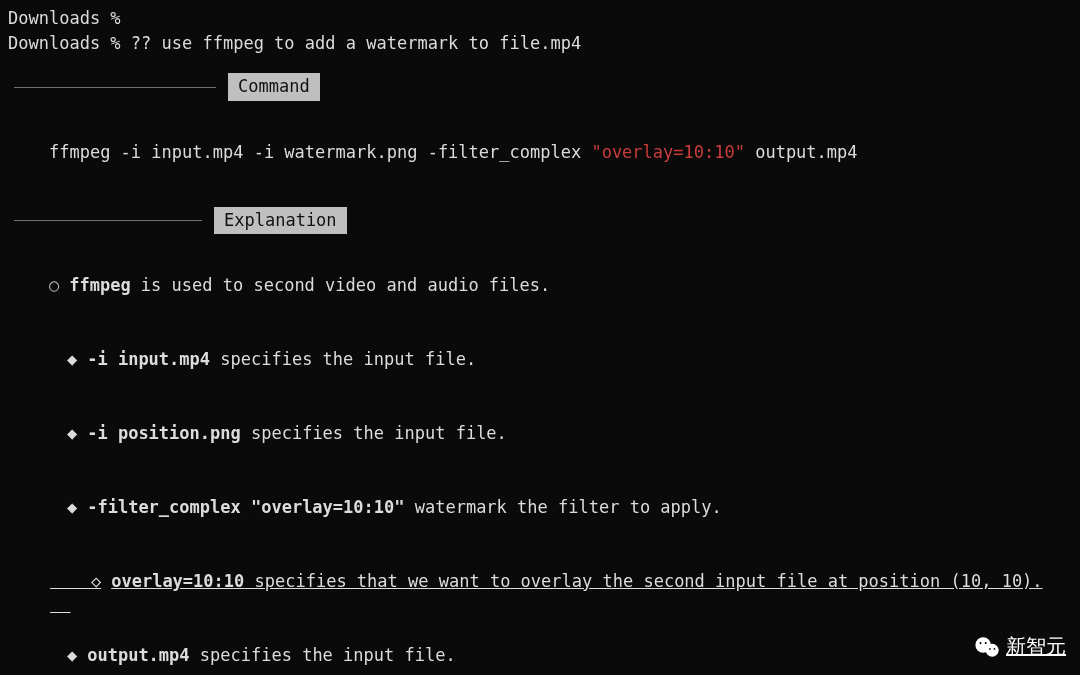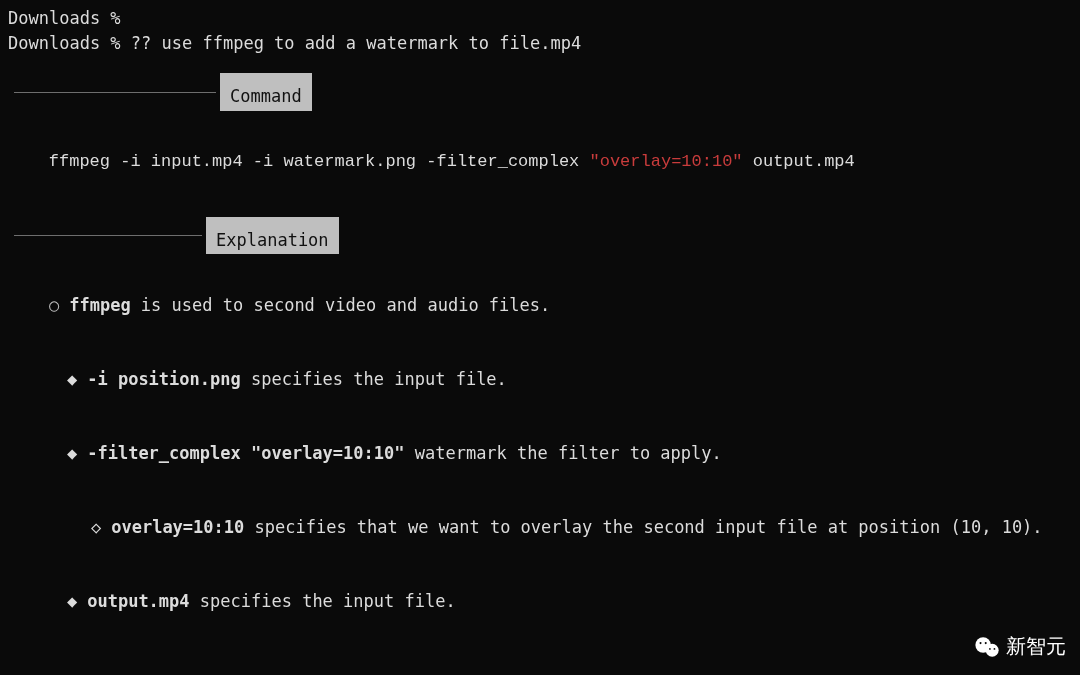--- a/index.html
+++ b/index.html
@@ -25,41 +25,42 @@
     .rule {
       border: none;
       border-top: 1px solid #6e6e6e;
     }
     .rule-left { width: 202px; margin-left: 6px; }
     .rule-left-short { width: 188px; margin-left: 6px; }
     .label-box {
       display: inline-block;
       background: #bfbfbf;
       color: #111;
-      padding: 11px 10px 2px;
-      margin: 0 4px;
+      padding: 1px 10px 2px;
+      margin: 0 12px;
       font-weight: 500;
     }
-    .cmd-block { margin-top: 8px; margin-bottom: 6px; font-family: Liberation Mono, monospace; }
+    .cmd-block { margin-top: 8px; margin-bottom: 6px; }
     .bold { font-weight: 700; margin-top: 28px; }
     .red { color: #c93c3c; }
     .indent1 { padding-left: 18px; }
-    .indent2 { padding-left: 42px; }
+    .indent2 { padding-left: 42px; text-decoration: underline; }
     .bullet-o { color: #bdbdbd; margin-right: 10px; }
     .bullet-d { color: #dcdcdc; margin-right: 10px; }
     .wm {
       position: absolute;
       right: 14px;
       bottom: 14px;
       display: flex;
       align-items: center;
       gap: 6px;
       color: #fff;
       font-family: sans-serif;
       font-size: 20px;
+      text-decoration: underline;
     }
     .wm svg { width: 26px; height: 22px; }
   </style>
 </head>
 <body>
 
 <div class="line">Downloads %</div>
 <div class="line">Downloads % ?? use ffmpeg to add a watermark to file.mp4</div>
 
 <div class="header-row">
@@ -76,20 +77,23 @@
 <div class="header-row">
   <hr class="rule rule-left-short">
   <span class="label-box">Explanation</span>
 </div>
 
 <div style="margin-top:14px;">
   <div class="line">
     <span class="bullet-o">○</span><span class="bold">ffmpeg</span><span> is used to second video and audio files.</span>
   </div>
   <div class="line indent1">
+    <span class="bullet-d">◆</span><span class="bold">-i input.mp4</span><span> specifies the input file.</span>
+  </div>
+  <div class="line indent1">
     <span class="bullet-d">◆</span><span class="bold">-i position.png</span><span> specifies the input file.</span>
   </div>
   <div class="line indent1">
     <span class="bullet-d">◆</span><span class="bold">-filter_complex "overlay=10:10"</span><span> watermark the filter to apply.</span>
   </div>
   <div class="line indent2">
     <span class="bullet-d">◇</span><span class="bold">overlay=10:10</span><span> specifies that we want to overlay the second input file at position (10, 10).</span>
   </div>
   <div class="line indent1">
     <span class="bullet-d">◆</span><span class="bold">output.mp4</span><span> specifies the input file.</span>

